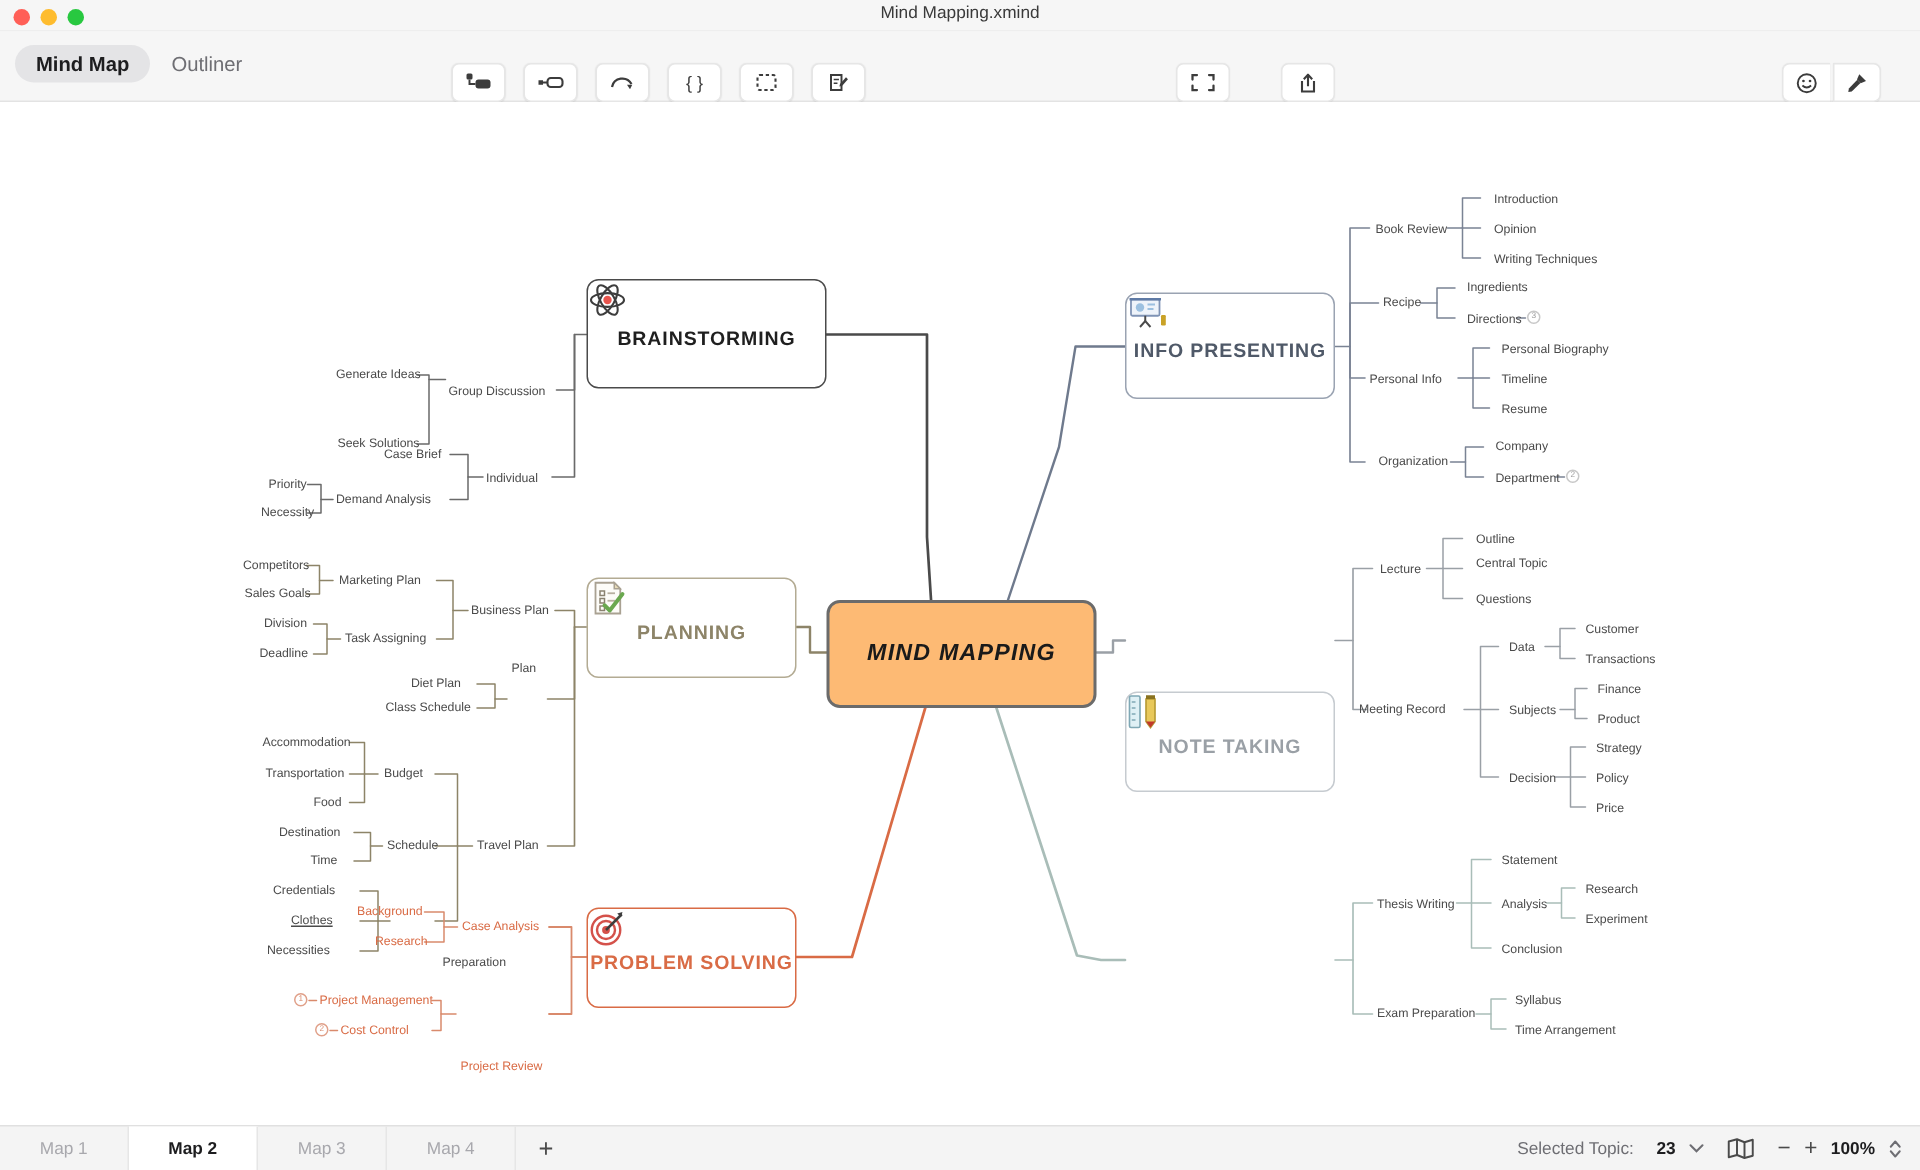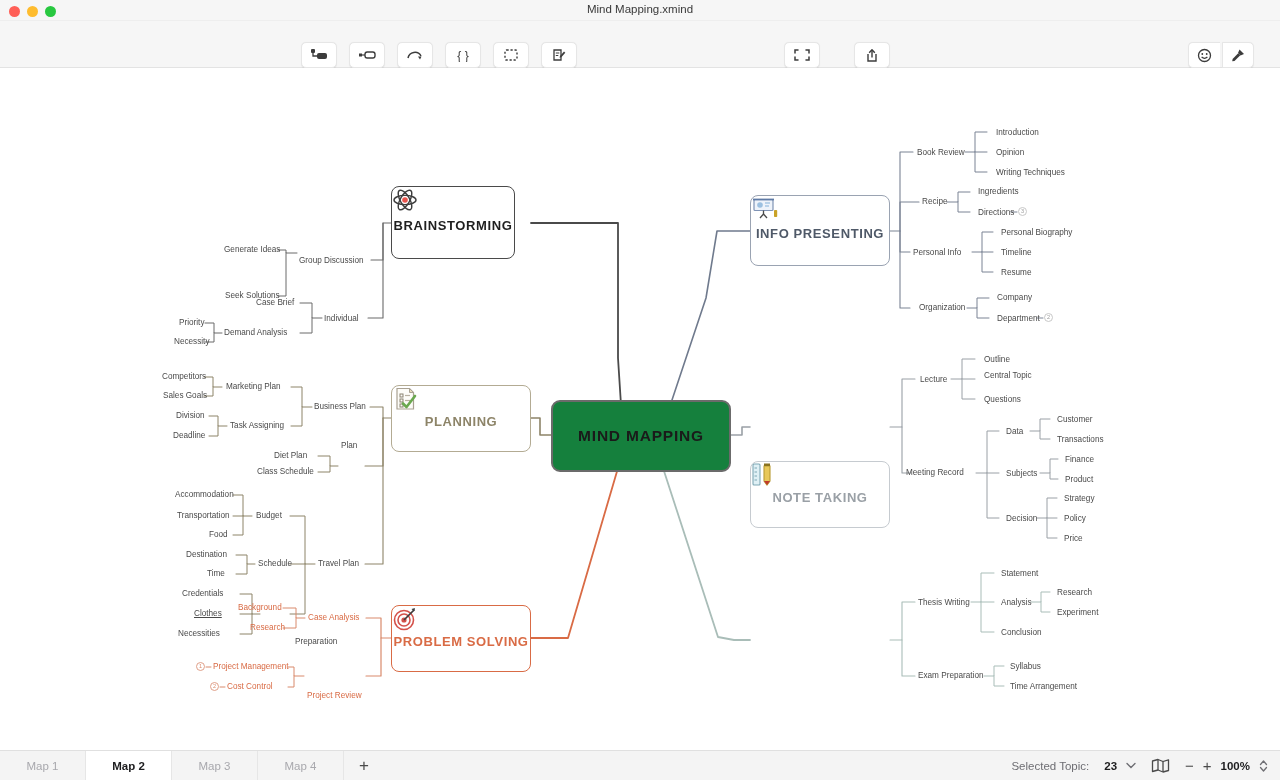--- a/index.html
+++ b/index.html
@@ -72,22 +72,22 @@
     display: flex; flex-direction: column;
     align-items: center; justify-content: center;
   }
   .nodebox .nlabel {
     font-size: 13px; font-weight: 700; letter-spacing: 0.6px;
   }
   .nodebox .nicon { margin-bottom: 5px; }
 
   .centerbox {
     position: absolute;
-    border: 2px solid #6b6b6b; border-radius: 9px; background: #15803d;
-    display: flex; align-items: center; justify-content: center;
+    border: 2px solid #6b6b6b; border-radius: 9px; background: #fdba74;
+    display: flex; align-items: center; justify-content: center; font-style: italic;
   }
   .centerbox .clabel {
     font-size: 15.5px; font-weight: 700; color: #1a1a1a; letter-spacing: 0.8px;
   }
 
   .tnode {
     position: absolute; font-size: 8.2px; color: #4a4a4a;
     white-space: nowrap; line-height: 1;
   }
   .tnode.orange { color: #d96b45; }
@@ -133,20 +133,24 @@
 <div class="titlebar">
   <div class="traffic">
     <div class="dot red"></div>
     <div class="dot yellow"></div>
     <div class="dot green"></div>
   </div>
   <div class="win-title">Mind Mapping.xmind</div>
 </div>
 
 <div class="toolbar">
+  <div class="modeswitch">
+    <div class="mode-pill">Mind Map</div>
+    <div class="mode-plain">Outliner</div>
+  </div>
 
   <div class="tool-group" style="left:295px">
     <div class="tool">
       <div class="box">
         <svg width="20" height="14" viewBox="0 0 20 14">
           <rect x="8" y="5" width="10" height="6" rx="2" fill="#3c3c3c"></rect>
           <rect x="2" y="1" width="4" height="4" rx="1" fill="#3c3c3c"></rect>
           <path d="M4 5 L4 8 L8 8" stroke="#3c3c3c" stroke-width="1.3" fill="none"></path>
         </svg>
       </div>
@@ -371,21 +375,21 @@
 
       <path d="M984 608 L994 608 L994 598 L1004 598" stroke="#a9bdb8" stroke-width="1"></path>
       <path d="M994 608 L994 618 L1004 618" stroke="#a9bdb8" stroke-width="1"></path>
     </g>
   </svg>
 
   <div class="centerbox" style="left:551px; top:332px; width:180px; height:72px;">
     <span class="clabel">MIND MAPPING</span>
   </div>
 
-  <div class="nodebox" style="left:391px; top:118px; width:124px; height:73px; border:1.6px solid #4a4a4a;">
+  <div class="nodebox" style="left:391px; top:118px; width:160px; height:73px; border:1.6px solid #4a4a4a;">
     <span class="nicon">
       <svg width="26" height="26" viewBox="0 0 26 26">
         <ellipse cx="13" cy="13" rx="11" ry="4.6" fill="none" stroke="#3d3d3d" stroke-width="1.4"></ellipse>
         <ellipse cx="13" cy="13" rx="11" ry="4.6" fill="none" stroke="#3d3d3d" stroke-width="1.4" transform="rotate(60 13 13)"></ellipse>
         <ellipse cx="13" cy="13" rx="11" ry="4.6" fill="none" stroke="#3d3d3d" stroke-width="1.4" transform="rotate(120 13 13)"></ellipse>
         <circle cx="13" cy="13" r="2.8" fill="#e8554e"></circle>
       </svg>
     </span>
     <span class="nlabel" style="color:#1f1f1f">BRAINSTORMING</span>
   </div>
@@ -482,21 +486,21 @@
   <div class="tnode" style="left:186px; top:483px;">Destination</div>
   <div class="tnode" style="left:207px; top:502px;">Time</div>
   <div class="tnode" style="left:263px; top:570px;padding-left:32px;">Preparation</div>
   <div class="tnode" style="left:182px; top:522px;">Credentials</div>
   <div class="tnode" style="left:194px; top:542px;text-decoration:underline;">Clothes</div>
   <div class="tnode" style="left:178px; top:562px;">Necessities</div>
 
   <div class="tnode orange" style="left:308px; top:546px;">Case Analysis</div>
   <div class="tnode orange" style="left:238px; top:536px;">Background</div>
   <div class="tnode orange" style="left:250px; top:556px;">Research</div>
-  <div class="tnode orange" style="left:307px; top:624px;">Project Review</div>
+  <div class="tnode orange" style="left:307px; top:639px;">Project Review</div>
   <div class="tnode orange" style="left:213px; top:595px;">Project Management</div>
   <div class="marker orange" style="left:196px; top:594px;">1</div>
   <div class="tnode orange" style="left:227px; top:615px;">Cost Control</div>
   <div class="marker orange" style="left:210px; top:614px;">2</div>
 
   <div class="tnode" style="left:917px; top:81px;">Book Review</div>
   <div class="tnode" style="left:996px; top:61px;">Introduction</div>
   <div class="tnode" style="left:996px; top:81px;">Opinion</div>
   <div class="tnode" style="left:996px; top:101px;">Writing Techniques</div>
   <div class="tnode" style="left:922px; top:130px;">Recipe</div>

